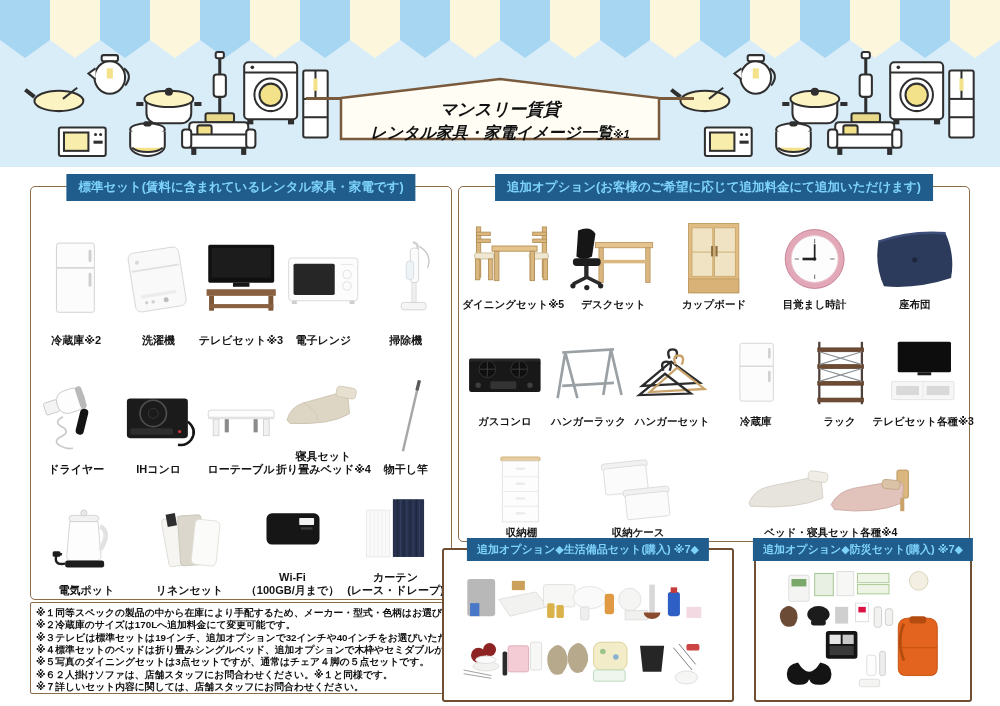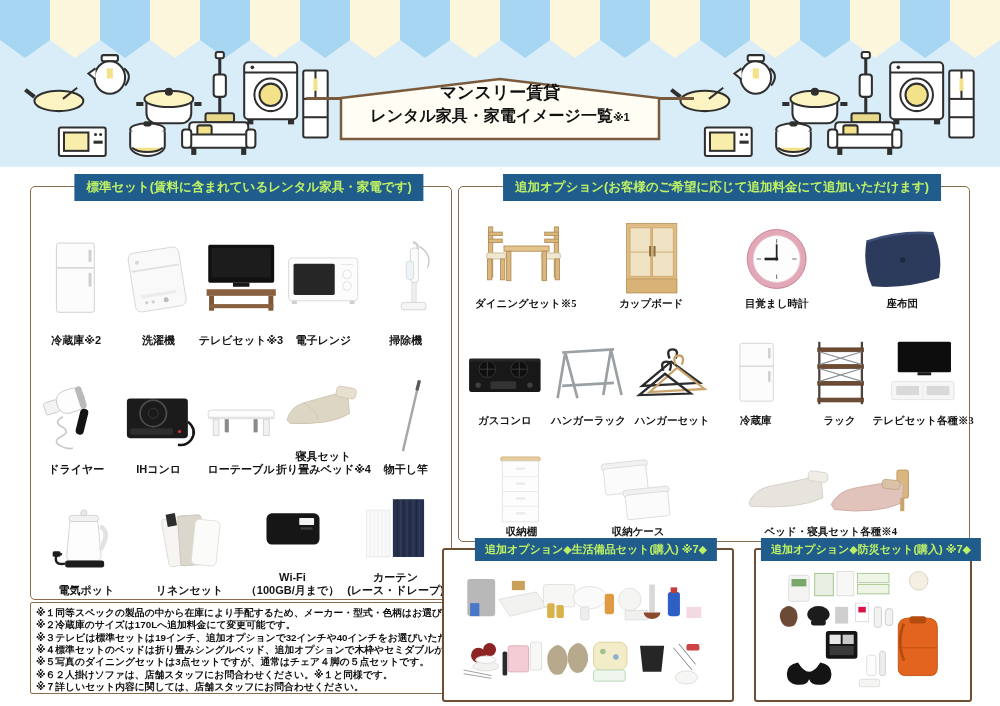--- a/index.html
+++ b/index.html
@@ -7,39 +7,39 @@
         font-family:"Liberation Sans","DejaVu Sans",sans-serif;color:#111;}
   
   .banner{position:absolute;left:0;top:0;width:1000px;height:167px;background:#d9edf8;}
   .awning{position:absolute;left:0;top:0;width:1000px;height:60px;
     background:repeating-linear-gradient(90deg,#a6d6f1 0 50px,#fcf6dd 50px 100px);
     clip-path:polygon(0 0,1000px 0,1000px 40px,975px 58px,950px 40px,925px 58px,900px 40px,875px 58px,850px 40px,825px 58px,800px 40px,775px 58px,750px 40px,725px 58px,700px 40px,675px 58px,650px 40px,625px 58px,600px 40px,575px 58px,550px 40px,525px 58px,500px 40px,475px 58px,450px 40px,425px 58px,400px 40px,375px 58px,350px 40px,325px 58px,300px 40px,275px 58px,250px 40px,225px 58px,200px 40px,175px 58px,150px 40px,125px 58px,100px 40px,75px 58px,50px 40px,25px 58px,0 40px);}
   .icons-cluster{position:absolute;top:48px;width:310px;height:112px;}
   .icons-left{left:22px;} .icons-right{left:668px;}
   .plaque{position:absolute;left:338px;top:76px;width:324px;height:66px;}
   .plaque svg{position:absolute;left:0;top:0;}
-  .plaque .txt{position:absolute;left:0;top:6px;width:100%;text-align:center;font-weight:bold;line-height:1.35;}
+  .plaque .txt{position:absolute;left:0;top:23px;width:100%;text-align:center;font-weight:bold;line-height:1.35;font-style:italic;}
   .plaque .t1{font-size:17px;}
   .plaque .t2{font-size:16px;}
   .plaque .note{font-size:11px;font-weight:bold;}
   .eave{position:absolute;height:3px;background:#7a5a3c;top:97px;}
   .eave-l{left:306px;width:34px;} .eave-r{left:660px;width:34px;}
   
   .sect{position:absolute;background:#fff;border:1.5px solid #8d6c49;border-radius:5px;}
   .sect-header{position:absolute;top:-13px;left:50%;transform:translateX(-50%);
-    background:#215d8c;color:#bef264;font-weight:bold;font-size:12.5px;line-height:1;
-    padding:7px 12px;white-space:nowrap;letter-spacing:0;margin-left:8px;}
+    background:#215d8c;color:#7dd3fc;font-weight:bold;font-size:12.5px;line-height:1;
+    padding:7px 12px;white-space:nowrap;letter-spacing:0;}
   .standard{left:30px;top:186px;width:420px;height:412px;}
   .option{left:458px;top:186px;width:510px;height:354px;}
   .grid{position:absolute;left:4px;right:4px;top:14px;bottom:2px;display:flex;flex-direction:column;}
   .row{display:flex;align-items:flex-end;}
   .tile{flex:1;display:flex;flex-direction:column;align-items:center;justify-content:flex-end;min-width:0;}
   .tile .img{display:flex;align-items:flex-end;justify-content:center;width:100%;}
   .lbl{font-weight:bold;font-size:11px;line-height:1.2;text-align:center;white-space:nowrap;color:#151515;}
-  .option .lbl{font-size:10.5px;font-family:Liberation Serif, serif;}
+  .option .lbl{font-size:10.5px;}
   .std-row1{height:148px;} .std-row1 svg{height:106px;}
   .std-row2{height:130px;} .std-row2 svg{height:86px;}
   .std-row3{height:122px;} .std-row3 svg{height:78px;}
   .opt-row1{height:110px;} .opt-row1 svg{height:78px;}
   .opt-row2{height:118px;align-items:flex-end;} .opt-row2 svg{height:84px;}
   .opt-row3{height:112px;} .opt-row3 svg{height:74px;}
   .w16{flex:1;} .w20{flex:2;} .w23{flex:2.3;}
   
   .footnotes{position:absolute;left:30px;top:602px;width:420px;height:92px;
     border:1.5px solid #8d6c49;border-radius:2px;padding:4px 5px;box-sizing:border-box;}
@@ -421,20 +421,38 @@
                 <rect x="77" y="22" width="16" height="4" fill="#d9b77e" stroke="#b28d55"></rect>
                 <rect x="73" y="38" width="22" height="7" rx="2" fill="#efe7d2" stroke="#c9b98e"></rect>
                 <rect x="74" y="45" width="5" height="24" fill="#d9b77e" stroke="#b28d55"></rect>
                 <rect x="89" y="45" width="5" height="24" fill="#d9b77e" stroke="#b28d55"></rect>
                 <rect x="30" y="30" width="52" height="6" fill="#e4c38c" stroke="#b28d55"></rect>
                 <rect x="33" y="36" width="5" height="34" fill="#d9b77e" stroke="#b28d55"></rect>
                 <rect x="74" y="36" width="5" height="34" fill="#d9b77e" stroke="#b28d55"></rect>
               </svg>
           </div>
           <div class="lbl">ダイニングセット※5</div>
+        </div>
+        <div class="tile">
+          <div class="img">
+            <svg viewBox="0 0 110 90">
+                <rect x="34" y="26" width="66" height="6" fill="#e4c38c" stroke="#bb9660"></rect>
+                <rect x="38" y="32" width="5" height="40" fill="#d9b77e" stroke="#bb9660"></rect>
+                <rect x="92" y="32" width="5" height="40" fill="#d9b77e" stroke="#bb9660"></rect>
+                <rect x="40" y="46" width="55" height="4" fill="#d9b77e"></rect>
+                <path d="M14 12 q14 -6 20 4 l-4 26 q-10 6 -18 0 z" fill="#161616"></path>
+                <rect x="8" y="44" width="32" height="9" rx="4" fill="#1d1d1d"></rect>
+                <rect x="21" y="53" width="5" height="14" fill="#2a2a2a"></rect>
+                <path d="M8 74 l16 -8 l16 8" stroke="#2a2a2a" stroke-width="4" fill="none"></path>
+                <circle cx="8" cy="76" r="3" fill="#222"></circle>
+                <circle cx="40" cy="76" r="3" fill="#222"></circle>
+                <circle cx="24" cy="78" r="3" fill="#222"></circle>
+              </svg>
+          </div>
+          <div class="lbl">デスクセット</div>
         </div>
         <div class="tile">
           <div class="img">
             <svg viewBox="0 0 110 90">
                 <rect x="26" y="4" width="58" height="80" fill="#e0bc84" stroke="#bf9a5f"></rect>
                 <rect x="30" y="9" width="24" height="56" fill="#efe3c4" stroke="#c8a76c"></rect>
                 <rect x="56" y="9" width="24" height="56" fill="#efe3c4" stroke="#c8a76c"></rect>
                 <line x1="30" y1="37" x2="54" y2="37" stroke="#c8a76c"></line>
                 <line x1="56" y1="37" x2="80" y2="37" stroke="#c8a76c"></line>
                 <rect x="52" y="30" width="2.5" height="12" fill="#8f6e3e"></rect>

